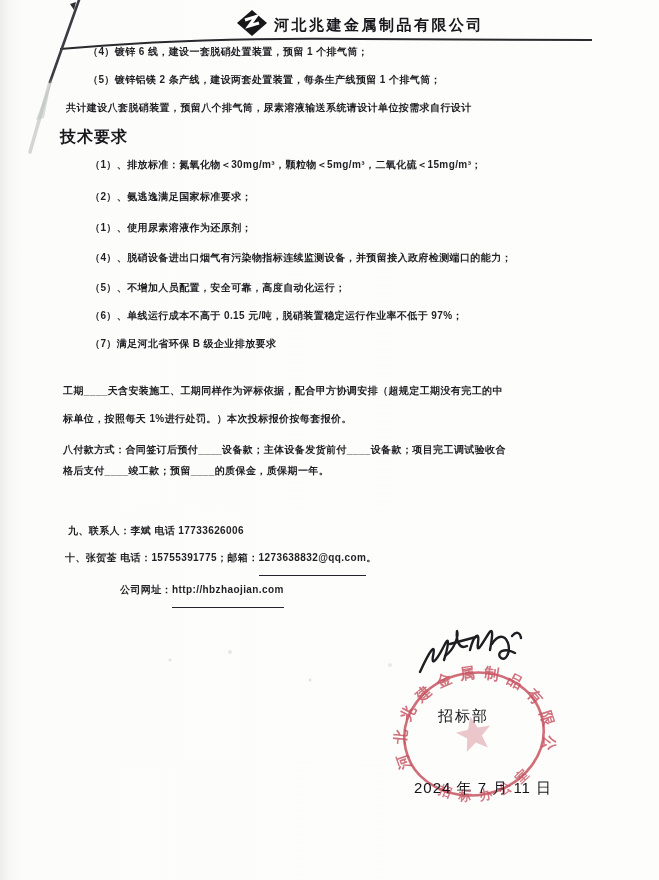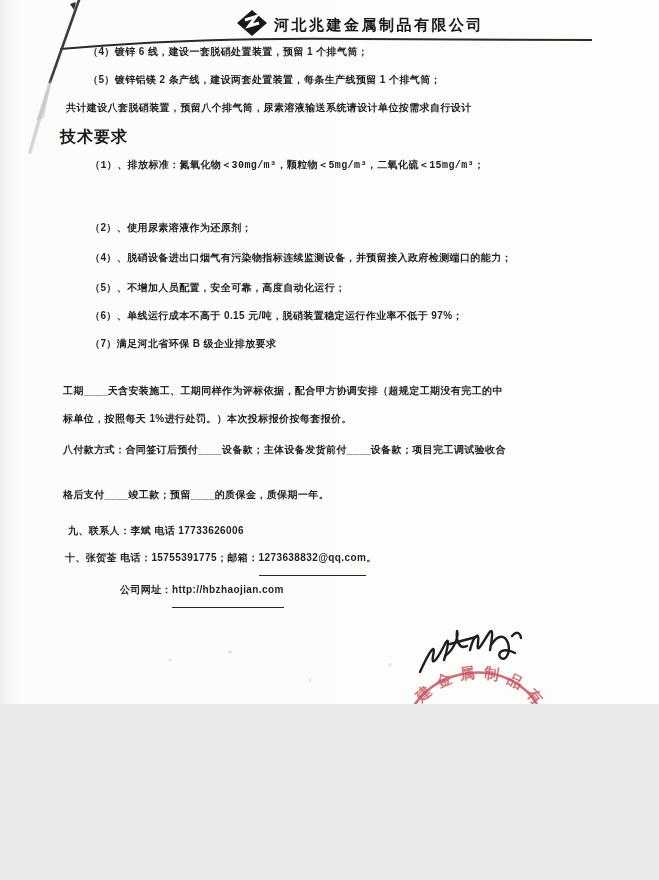--- a/index.html
+++ b/index.html
@@ -1,19 +1,19 @@
 <!DOCTYPE html>
 <html><head>
 <meta charset="utf-8">
 <style>
   * { margin:0; padding:0; box-sizing:border-box; }
   html,body { width:659px; height:880px; }
   body { font-family:"Liberation Sans", sans-serif; background:#e9e9e9; }
   .page {
-    position:relative; width:659px; height:704px; overflow:hidden;
+    position:relative; width:659px; height:880px; overflow:hidden;
     background:linear-gradient(90deg, #ededeb 0px, #f7f7f5 9px, #fcfcfa 22px, #fdfdfc 100%);
     color:#202025;
   }
   .abs { position:absolute; white-space:nowrap; }
   .t  { font-size:10px; font-weight:600; color:#1f1f24; letter-spacing:0.4px; }
   .heading { font-size:16px; font-weight:700; color:#17171c; letter-spacing:1px; }
   .company { font-size:15px; font-weight:700; color:#17171c; letter-spacing:2.5px; }
   .stamp-black { font-size:15px; font-weight:400; color:#141418; letter-spacing:2px; z-index:6; }
   .u { border-bottom:1.4px solid #24242a; padding-bottom:12px; }
   svg { display:block; }
@@ -41,32 +41,33 @@
 
   <svg class="abs" style="left:60px; top:35px;" width="534" height="18" viewBox="0 0 534 18">
     <path d="M0,14 Q130,2 300,4 L532,5" stroke="#2a2a2e" stroke-width="2" fill="none"></path>
   </svg>
 
   <div class="abs t" style="left:88px; top:45px;">（4）镀锌 6 线，建设一套脱硝处置装置，预留 1 个排气筒；</div>
   <div class="abs t" style="left:88px; top:73px;">（5）镀锌铝镁 2 条产线，建设两套处置装置，每条生产线预留 1 个排气筒；</div>
   <div class="abs t" style="left:66px; top:101px;">共计建设八套脱硝装置，预留八个排气筒，尿素溶液输送系统请设计单位按需求自行设计</div>
 
   <div class="abs heading" style="left:60px; top:127px;">技术要求</div>
-  <div class="abs t" style="left:90px; top:158px;font-family:Liberation Mono, monospace;">（1）、排放标准：氮氧化物＜30mg/m³，颗粒物＜5mg/m³，二氧化硫＜15mg/m³；</div>
-  <div class="abs t" style="left:90px; top:221px;">（2）、使用尿素溶液作为还原剂；</div>
+  <div class="abs t" style="left:90px; top:158px;">（1）、排放标准：氮氧化物＜30mg/m³，颗粒物＜5mg/m³，二氧化硫＜15mg/m³；</div>
+  <div class="abs t" style="left:90px; top:190px;">（2）、氨逃逸满足国家标准要求；</div>
+  <div class="abs t" style="left:90px; top:221px;">（1）、使用尿素溶液作为还原剂；</div>
   <div class="abs t" style="left:90px; top:251px;">（4）、脱硝设备进出口烟气有污染物指标连续监测设备，并预留接入政府检测端口的能力；</div>
   <div class="abs t" style="left:90px; top:281px;">（5）、不增加人员配置，安全可靠，高度自动化运行；</div>
   <div class="abs t" style="left:90px; top:309px;">（6）、单线运行成本不高于 0.15 元/吨，脱硝装置稳定运行作业率不低于 97%；</div>
   <div class="abs t" style="left:90px; top:337px;">（7）满足河北省环保 B 级企业排放要求</div>
 
   <div class="abs t" style="left:63px; top:384px;">工期____天含安装施工、工期同样作为评标依据，配合甲方协调安排（超规定工期没有完工的中</div>
   <div class="abs t" style="left:63px; top:412px;">标单位，按照每天 1%进行处罚。）本次投标报价按每套报价。</div>
 
   <div class="abs t" style="left:63px; top:443px;"><span style="font-weight:700;">八付款方式：</span><span>合同签订后预付____设备款；主体设备发货前付____设备款；项目完工调试验收合</span></div>
-  <div class="abs t" style="left:63px; top:488px;">格后支付____竣工款；预留____的质保金，质保期一年。</div>
+  <div class="abs t" style="left:63px; top:464px;">格后支付____竣工款；预留____的质保金，质保期一年。</div>
 
   <div class="abs t" style="left:68px; top:524px;">九、联系人：李斌 电话 17733626006</div>
   <div class="abs t" style="left:65px; top:551px;"><span>十、张贺荃 电话：15755391775；邮箱：</span><span class="u">1273638832@qq.com</span><span>。</span></div>
   <div class="abs t" style="left:120px; top:583px;"><span>公司网址：</span><span class="u">http://hbzhaojian.com</span></div>
 
   <svg class="abs sig-wrap" style="left:412px; top:622px;" width="120" height="60" viewBox="0 0 120 60">
     <g stroke="#1d1d22" stroke-width="2.4" fill="none" stroke-linecap="round" stroke-linejoin="round">
       <path d="M8,50 C18,28 24,20 21,34 C19,46 26,36 33,22 C38,12 36,26 32,38"></path>
       <path d="M33,34 C42,28 47,14 45,9 C44,18 47,28 55,24"></path>
       <path d="M38,22 L64,15"></path>

